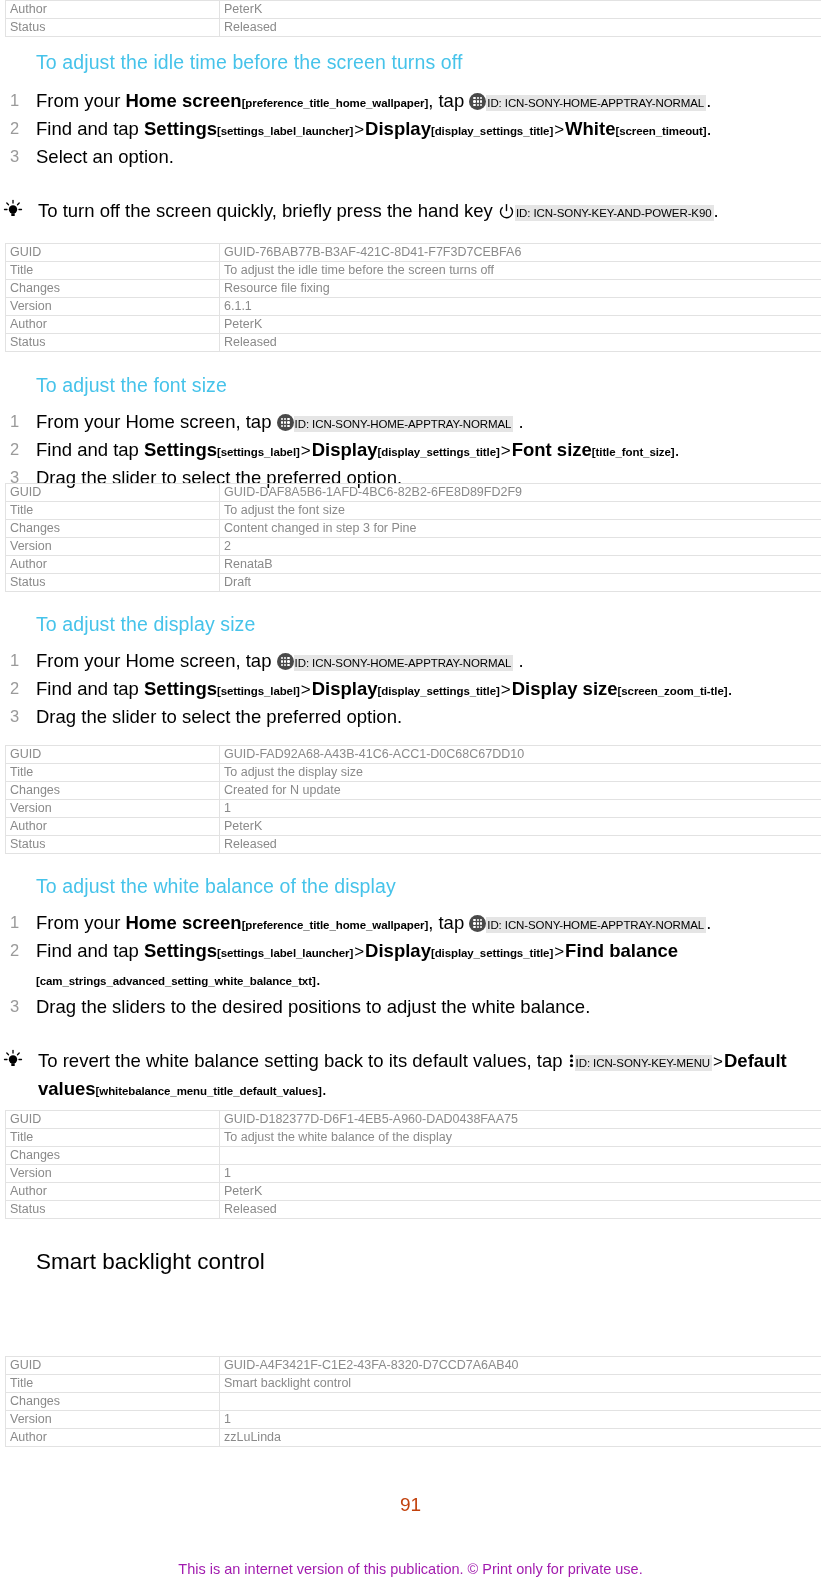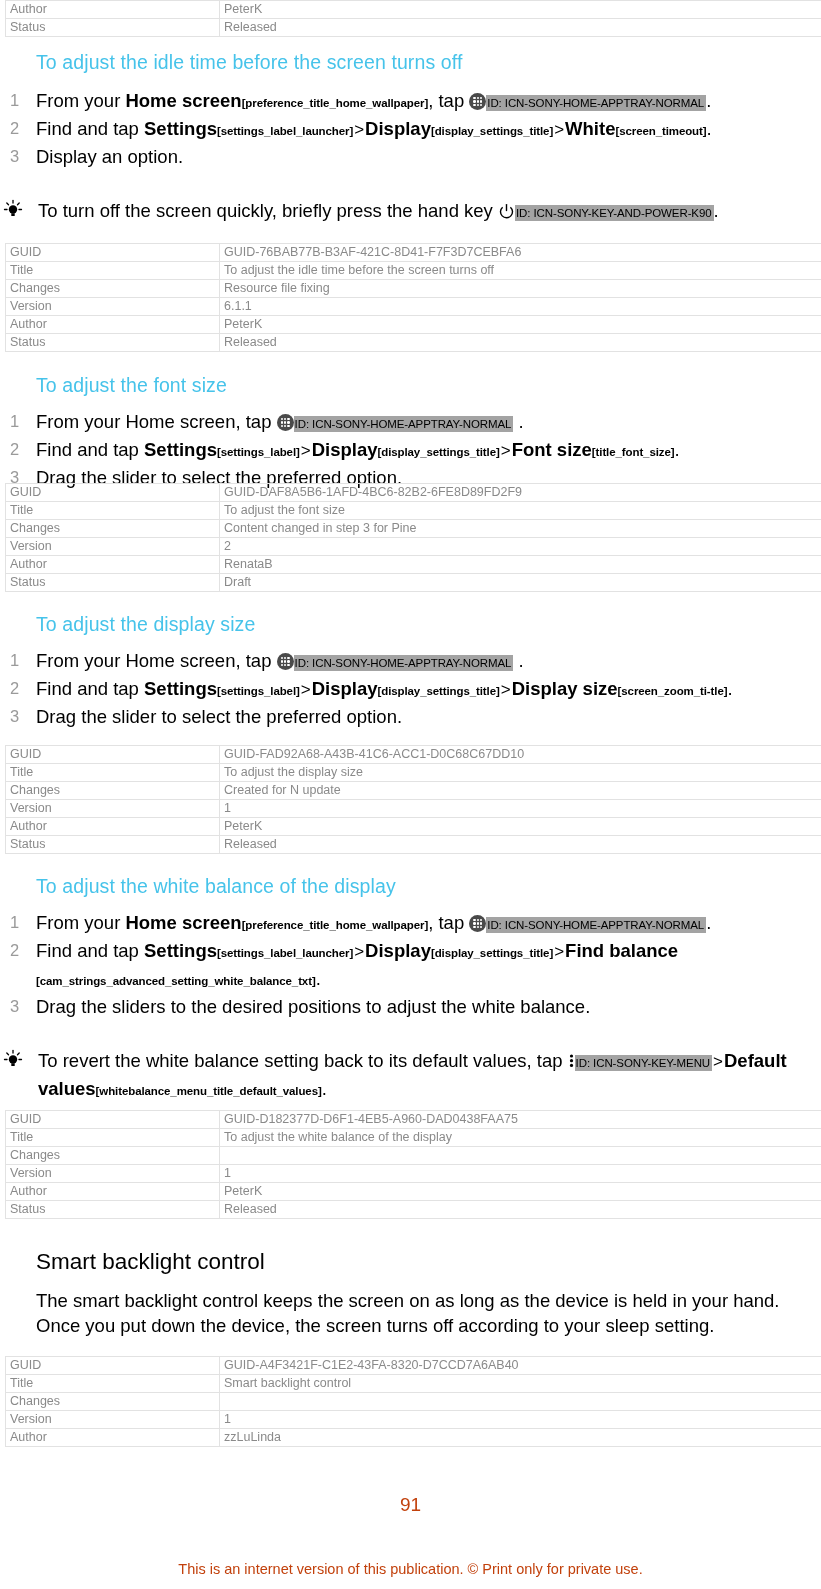--- a/index.html
+++ b/index.html
@@ -94,21 +94,21 @@
 
   
   .res {
     font-size: 11.5px;
     font-weight: bold;
     letter-spacing: -0.1px;
   }
 
   
   .idchip {
-    background: #a3a3a3;
+    background: #e5e5e5;
     font-size: 11.5px;
     font-weight: normal;
     padding: 2px 2px 2px 1px;
     letter-spacing: -0.1px;
     white-space: nowrap;
   }
 
   .gt { font-size: 17px; padding: 0 1px; }
   .apptray-ico {
     width: 17px; height: 17px;
@@ -150,21 +150,21 @@
 
   
   .pagenum {
     text-align: center;
     color: #c2410c;
     font-size: 19px;
     line-height: 22px;
   }
   .copyright {
     text-align: center;
-    color: #c2410c;
+    color: #a21caf;
     font-size: 14.5px;
     line-height: 18px;
   }
 </style>
 </head>
 <body>
 
 <div class="page">
 
   <div style="position:absolute; left:0; top:0;">
@@ -185,21 +185,21 @@
   <h2 class="sub-head" style="position:absolute; left:36px; top:50px;">To adjust the idle time before the screen turns off</h2>
 
   <ol class="steps" style="position:absolute; left:0; top:88px; width:821px;">
     <li>
       <span>From your </span><span class="bold">Home screen</span><span class="res">[preference_title_home_wallpaper]</span><span>, tap </span><span class="apptray-ico"><i style="left:4px;top:4px"></i><i style="left:7.3px;top:4px"></i><i style="left:10.6px;top:4px"></i><i style="left:4px;top:7.3px"></i><i style="left:7.3px;top:7.3px"></i><i style="left:10.6px;top:7.3px"></i><i style="left:4px;top:10.6px"></i><i style="left:7.3px;top:10.6px"></i><i style="left:10.6px;top:10.6px"></i></span><span class="idchip">ID: ICN-SONY-HOME-APPTRAY-NORMAL</span><span>.</span>
     </li>
     <li>
       <span>Find and tap </span><span class="bold">Settings</span><span class="res">[settings_label_launcher]</span><span class="gt">&gt;</span><span class="bold">Display</span><span class="res">[display_settings_title]</span><span class="gt">&gt;</span><span class="bold">White</span><span class="res">[screen_timeout]</span><span>.</span>
     </li>
     <li>
-      <span>Display an option.</span>
+      <span>Select an option.</span>
     </li>
   </ol>
 
   <div class="tip" style="position:absolute; left:0; top:198px; width:800px;">
     <span class="bulb">
       <svg width="22" height="22" viewBox="0 0 22 22">
           <g stroke="#000" stroke-width="1.3" stroke-linecap="round">
             <line x1="11" y1="1.5" x2="11" y2="4"></line>
             <line x1="4.8" y1="4" x2="6.5" y2="5.7"></line>
             <line x1="17.2" y1="4" x2="15.5" y2="5.7"></line>
@@ -398,21 +398,20 @@
         <tr>
             <td class="k">Status</td>
             <td class="v">Released</td>
           </tr>
       </tbody>
     </table>
   </div>
 
   <h2 class="main-head" style="position:absolute; left:36px; top:1248px;">Smart backlight control</h2>
 
-  <p class="body-par" style="position:absolute; left:36px; top:1288px; width:775px;">The smart backlight control keeps the screen on as long as the device is held in your hand. Once you put down the device, the screen turns off according to your sleep setting.</p>
 
   <div style="position:absolute; left:0; top:1356px;">
     <table class="meta-table">
       <tbody>
         <tr>
             <td class="k">GUID</td>
             <td class="v">GUID-A4F3421F-C1E2-43FA-8320-D7CCD7A6AB40</td>
           </tr>
         <tr>
             <td class="k">Title</td>

